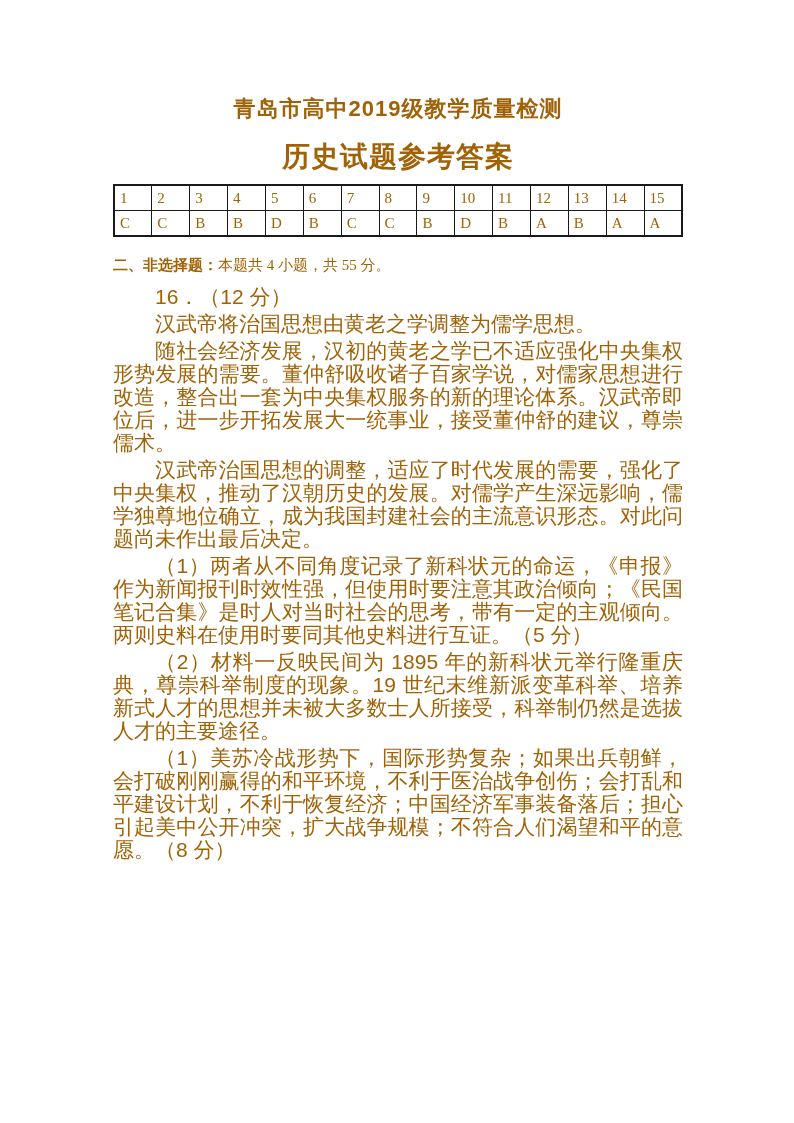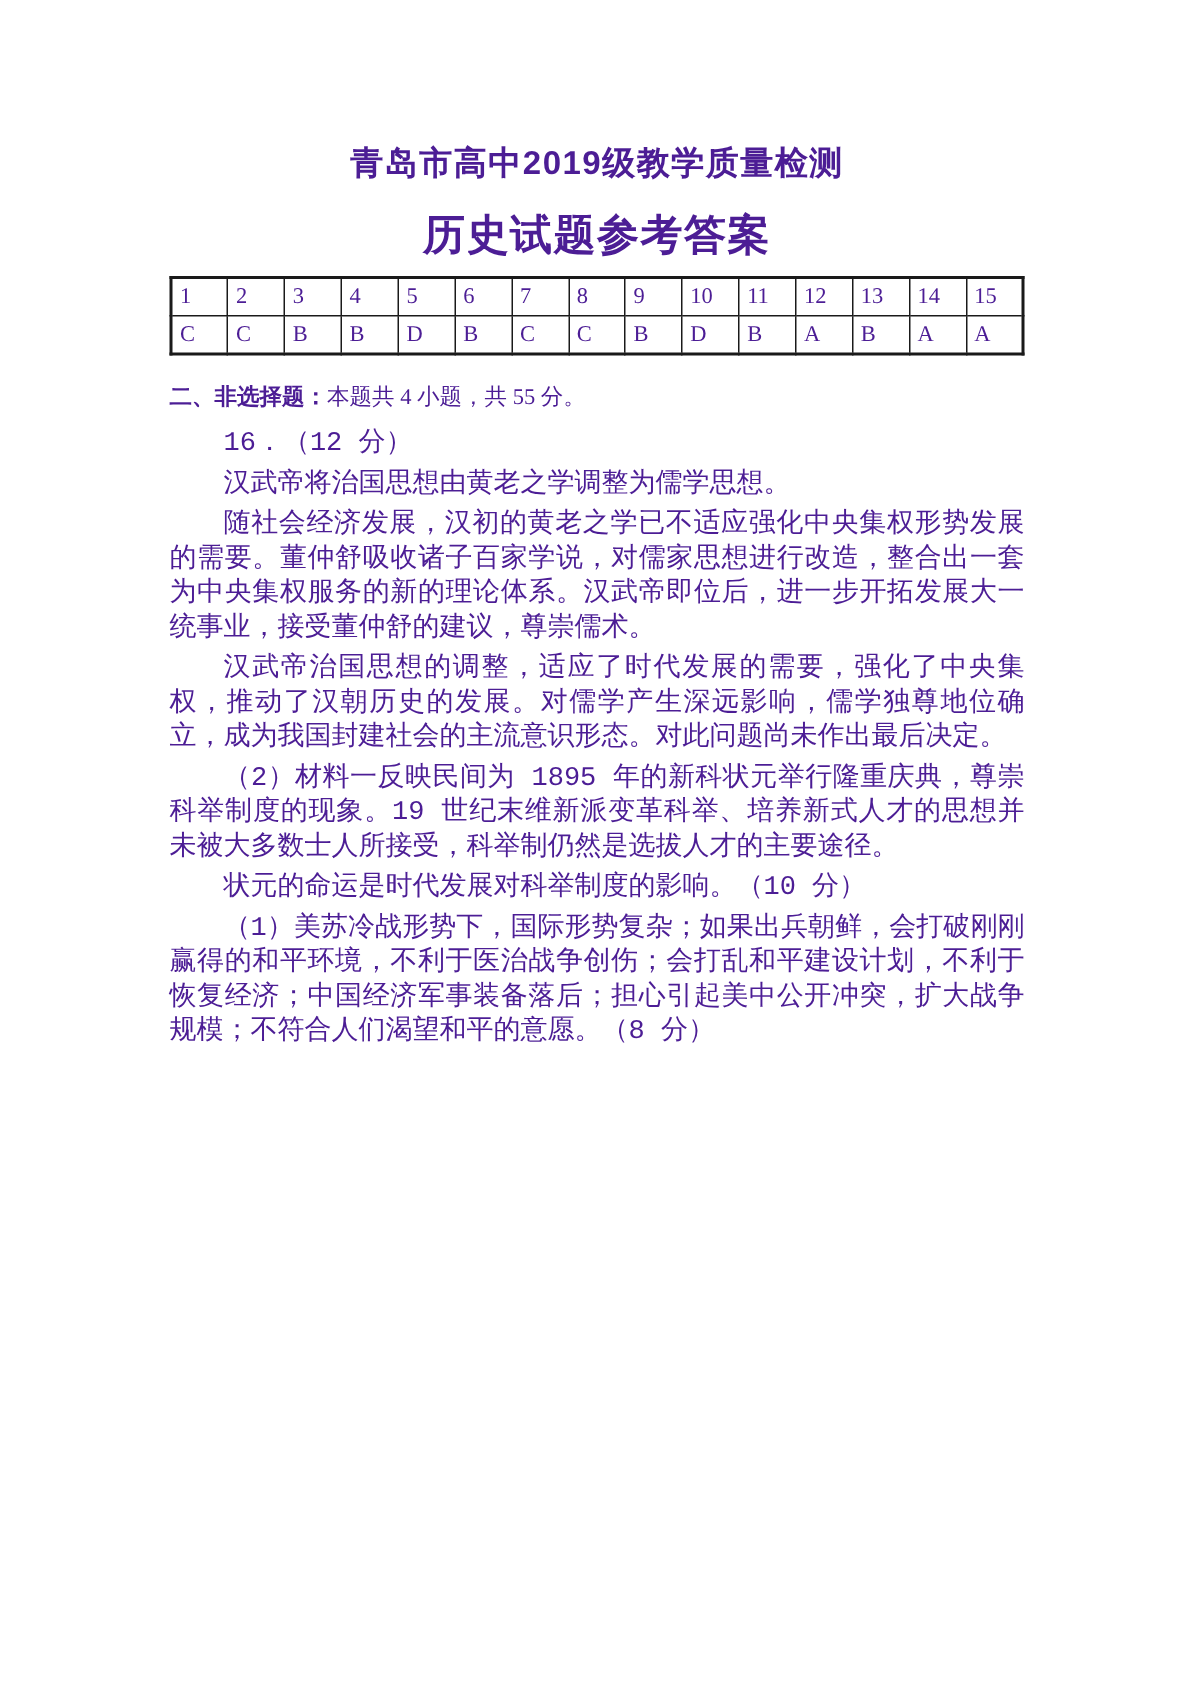--- a/index.html
+++ b/index.html
@@ -4,21 +4,21 @@
 <style>
   * { box-sizing: border-box; }
   html, body { margin: 0; padding: 0; background: #e8e8e8; }
   .page {
     position: relative;
     width: 794px;
     height: 1123px;
     margin: 0 auto;
     background: #ffffff;
     padding: 94px 111px 0 113px;
-    color: #4c1d95;
+    color: #a16207;
     overflow: hidden;
   }
   .doc-title {
     margin: 0 0 18px 0;
     text-align: center;
     font-family: "Liberation Sans", "DejaVu Sans", sans-serif;
     font-weight: 700;
     font-size: 22px;
     line-height: 30px;
     letter-spacing: 1px;
@@ -55,22 +55,22 @@
     border: 1px solid #1a1a1a;
     height: 24px;
     padding: 0 0 0 5px;
     font-size: 15px;
     line-height: 24px;
     text-align: left;
     vertical-align: middle;
   }
   .para {
     margin: 0 0 4px 0;
-    font-family: Liberation Mono, monospace;
-    font-size: 18px;
+    font-family: Liberation Sans, sans-serif;
+    font-size: 21px;
     line-height: 23px;
     text-align: justify;
     text-indent: 2em;
   }
   .sec2-gap { margin-top: 2px; }
 </style>
 </head>
 <body>
 
 <div class="page">
@@ -119,18 +119,18 @@
       </tbody>
   </table>
 
   <p class="sec-heading sec2-gap"><span class="sec-label">二、非选择题：</span><span>本题共 4 小题，共 55 分。</span></p>
 
   <div>
       <p class="para">16．（12 分）</p>
       <p class="para">汉武帝将治国思想由黄老之学调整为儒学思想。</p>
       <p class="para">随社会经济发展，汉初的黄老之学已不适应强化中央集权形势发展的需要。董仲舒吸收诸子百家学说，对儒家思想进行改造，整合出一套为中央集权服务的新的理论体系。汉武帝即位后，进一步开拓发展大一统事业，接受董仲舒的建议，尊崇儒术。</p>
       <p class="para">汉武帝治国思想的调整，适应了时代发展的需要，强化了中央集权，推动了汉朝历史的发展。对儒学产生深远影响，儒学独尊地位确立，成为我国封建社会的主流意识形态。对此问题尚未作出最后决定。</p>
+      <p class="para">（1）两者从不同角度记录了新科状元的命运，《申报》作为新闻报刊时效性强，但使用时要注意其政治倾向；《民国笔记合集》是时人对当时社会的思考，带有一定的主观倾向。两则史料在使用时要同其他史料进行互证。（5 分）</p>
       <p class="para">（2）材料一反映民间为 1895 年的新科状元举行隆重庆典，尊崇科举制度的现象。19 世纪末维新派变革科举、培养新式人才的思想并未被大多数士人所接受，科举制仍然是选拔人才的主要途径。</p>
-      <p class="para">状元的命运是时代发展对科举制度的影响。（10 分）</p>
       <p class="para">（1）美苏冷战形势下，国际形势复杂；如果出兵朝鲜，会打破刚刚赢得的和平环境，不利于医治战争创伤；会打乱和平建设计划，不利于恢复经济；中国经济军事装备落后；担心引起美中公开冲突，扩大战争规模；不符合人们渴望和平的意愿。（8 分）</p>
     </div>
 
 </div>
 
 </body></html>

